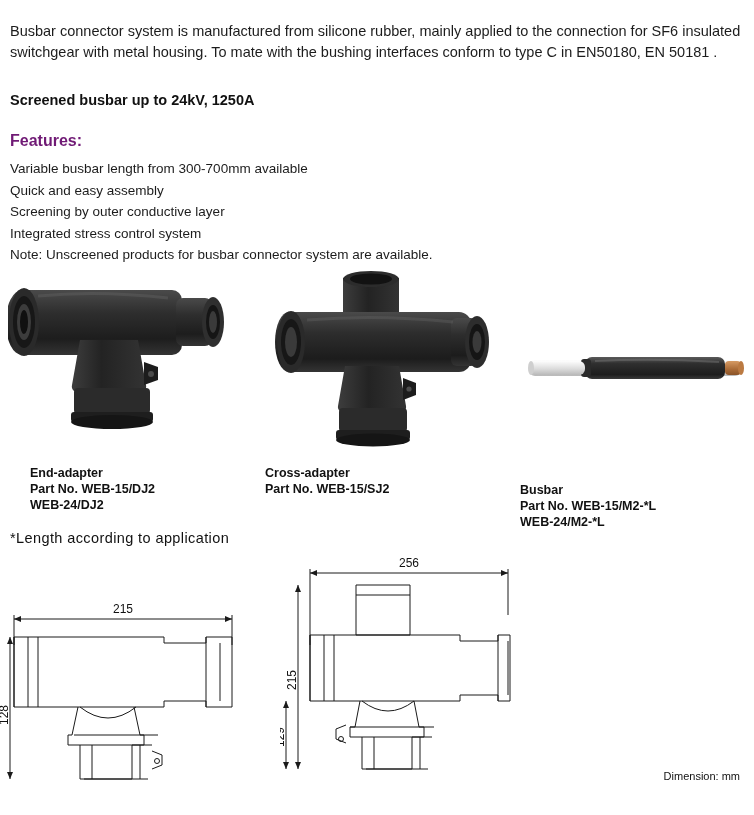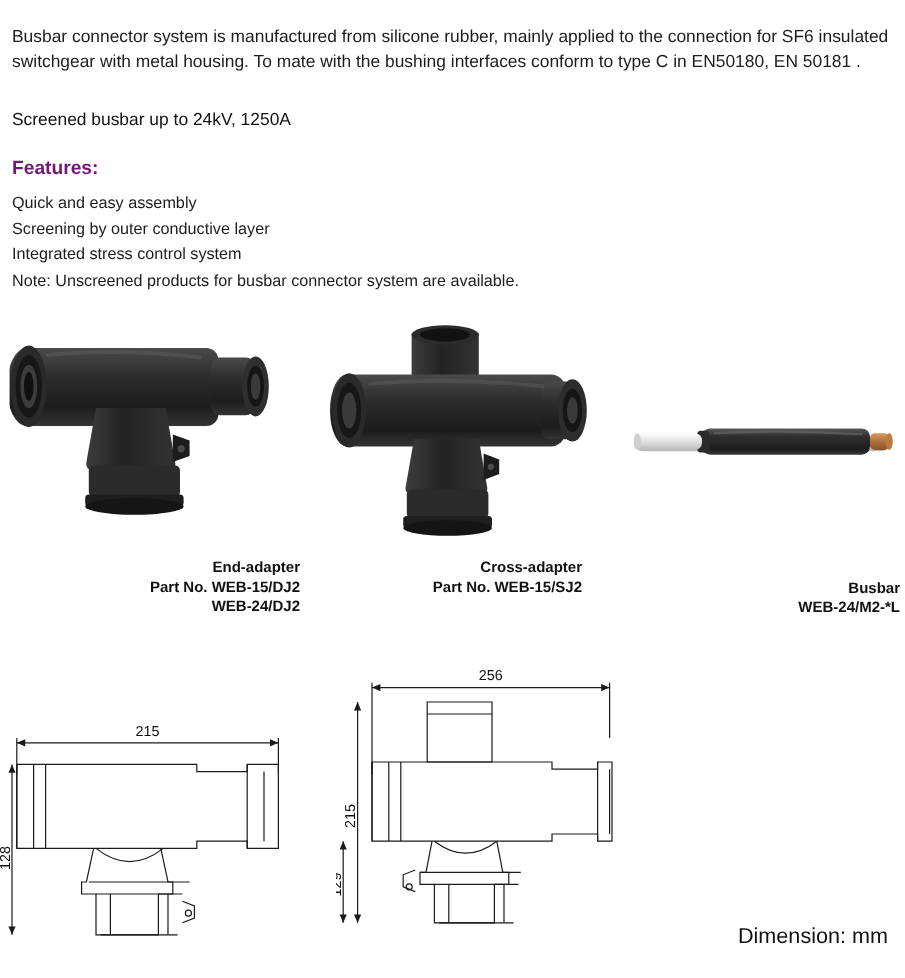--- a/index.html
+++ b/index.html
@@ -32,21 +32,21 @@
     line-height: 21px;
     color: #1c1c1c;
   }
 
   
   .subtitle {
     position: absolute;
     left: 10px;
     top: 92px;
     font-size: 14.5px;
-    font-weight: normal;
+    font-weight: bold;
     color: #111;
   }
   .features-title {
     position: absolute;
     left: 10px;
     top: 132px;
     font-size: 16px;
     font-weight: bold;
     color: #701a75;
   }
@@ -74,21 +74,21 @@
   }
 
   
   #prod-end { left: 8px; top: 2px; width: 235px; height: 190px; }
   #prod-cross { left: 265px; top: 2px; width: 240px; height: 185px; }
   #prod-busbar { left: 525px; top: 70px; width: 225px; height: 60px; }
 
   
   .caption {
     position: absolute;
-    text-align: right;
+    text-align: left;
     font-size: 12.5px;
     font-weight: bold;
     line-height: 16px;
     color: #111;
   }
   #cap-end { left: 30px; top: 465px; width: 220px; }
   #cap-cross { left: 265px; top: 465px; width: 220px; }
   #cap-busbar { left: 520px; top: 465px; width: 230px; margin-top: 17px; }
 
   .note-length {
@@ -105,41 +105,42 @@
     position: absolute;
     left: 0;
     top: 555px;
     width: 754px;
     height: 250px;
   }
   .dimnote {
     position: absolute;
     right: 14px;
     top: 770px;
-    font-size: 18px;
+    font-size: 11px;
     color: #111;
   }
   svg { display: block; }
   .dimtext {
     font-family: "Liberation Sans", sans-serif;
     font-size: 12px;
     fill: #111;
   }
 </style>
 </head>
 <body>
 
 <div class="page">
 
   <p class="intro">Busbar connector system is manufactured from silicone rubber, mainly applied to the connection for SF6 insulated switchgear with metal housing. To mate with the bushing interfaces conform to type C in EN50180, EN 50181 .</p>
 
   <div class="subtitle">Screened busbar up to 24kV, 1250A</div>
 
   <div class="features-title">Features:</div>
   <div class="features-list">
+    <div>Variable busbar length from 300-700mm available</div>
     <div>Quick and easy assembly</div>
     <div>Screening by outer conductive layer</div>
     <div>Integrated stress control system</div>
     <div>Note: Unscreened products for busbar connector system are available.</div>
   </div>
 
   <div class="products">
 
     <div class="prod" id="prod-end">
       <svg width="235" height="190" viewBox="0 0 235 190">
@@ -266,23 +267,25 @@
     <div>End-adapter</div>
     <div>Part No. WEB-15/DJ2</div>
     <div>WEB-24/DJ2</div>
   </div>
   <div class="caption" id="cap-cross">
     <div>Cross-adapter</div>
     <div>Part No. WEB-15/SJ2</div>
   </div>
   <div class="caption" id="cap-busbar">
     <div>Busbar</div>
+    <div>Part No. WEB-15/M2-*L</div>
     <div>WEB-24/M2-*L</div>
   </div>
 
+  <div class="note-length">*Length according to application</div>
 
   <div class="drawings">
 
     <svg style="position:absolute; left:0px; top:20px;" width="260" height="230" viewBox="0 0 260 230">
       <g fill="none" stroke="#1a1a1a" stroke-width="1">
 
         <line x1="14" y1="44" x2="232" y2="44"></line>
         <path d="M14,44 l7,-3 v6 z" fill="#1a1a1a" stroke="none"></path>
         <path d="M232,44 l-7,-3 v6 z" fill="#1a1a1a" stroke="none"></path>
 

